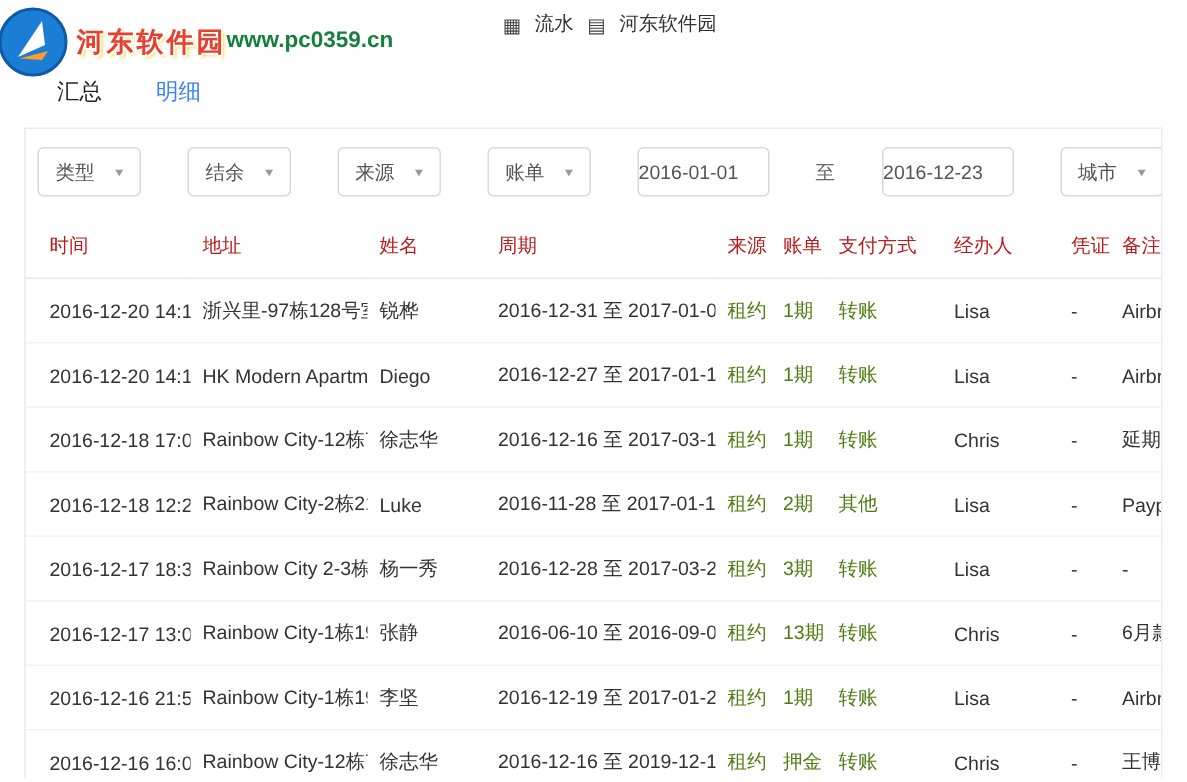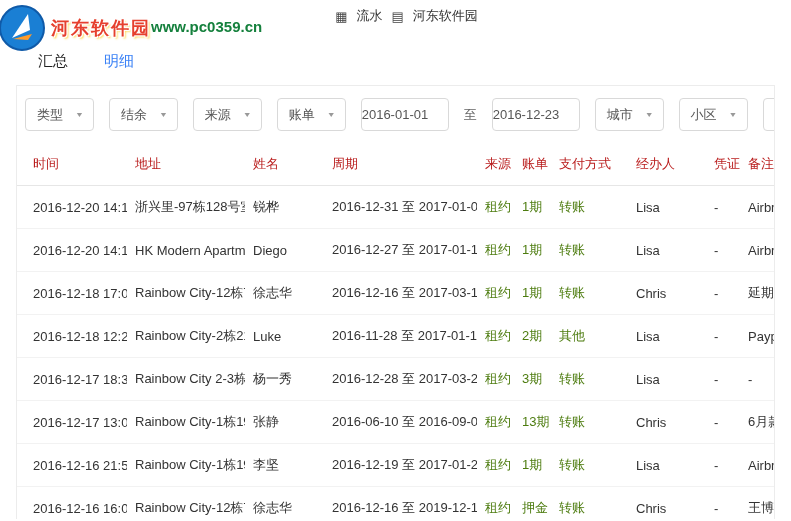--- a/index.html
+++ b/index.html
@@ -15,21 +15,21 @@
 
   
   .tabbar { padding: 20px 0 14px 38px; display: flex; gap: 36px; font-size: 15px; background: #fff; }
   .tab { color: #3b82f6; cursor: pointer; }
   .tab.active { color: #1f1f1f; font-weight: normal; }
 
   
   .panel { margin: 0 16px; border: 1px solid #ececec; border-bottom: none; height: 434px; overflow: hidden; background: #fff; }
 
   
-  .filter-bar { display: flex; align-items: center; gap: 15px; padding: 12px 8px; overflow: hidden; white-space: nowrap; }
+  .filter-bar { display: flex; align-items: center; gap: 31px; padding: 12px 8px; overflow: hidden; white-space: nowrap; }
   .dropdown { height: 33px; min-width: 64px; border: 1px solid #d9d9d9; border-radius: 4px; background: #fff;
               display: flex; align-items: center; justify-content: space-between; gap: 12px;
               padding: 0 9px 0 11px; font-size: 13px; color: #555; cursor: pointer; flex: 0 0 auto; }
   .dropdown.wide { min-width: 78px; }
   .caret { font-size: 9px; color: #999; transform: scaleY(0.8); }
   .date-input { width: 88px; height: 33px; border: 1px solid #d9d9d9; border-radius: 4px;
                 text-align: left; font-size: 13px; color: #555; background: #fff; flex: 0 0 auto;
                 font-family: "Liberation Sans", "DejaVu Sans", sans-serif; outline: none; }
   .date-sep { font-size: 13px; color: #666; flex: 0 0 auto; }
 

